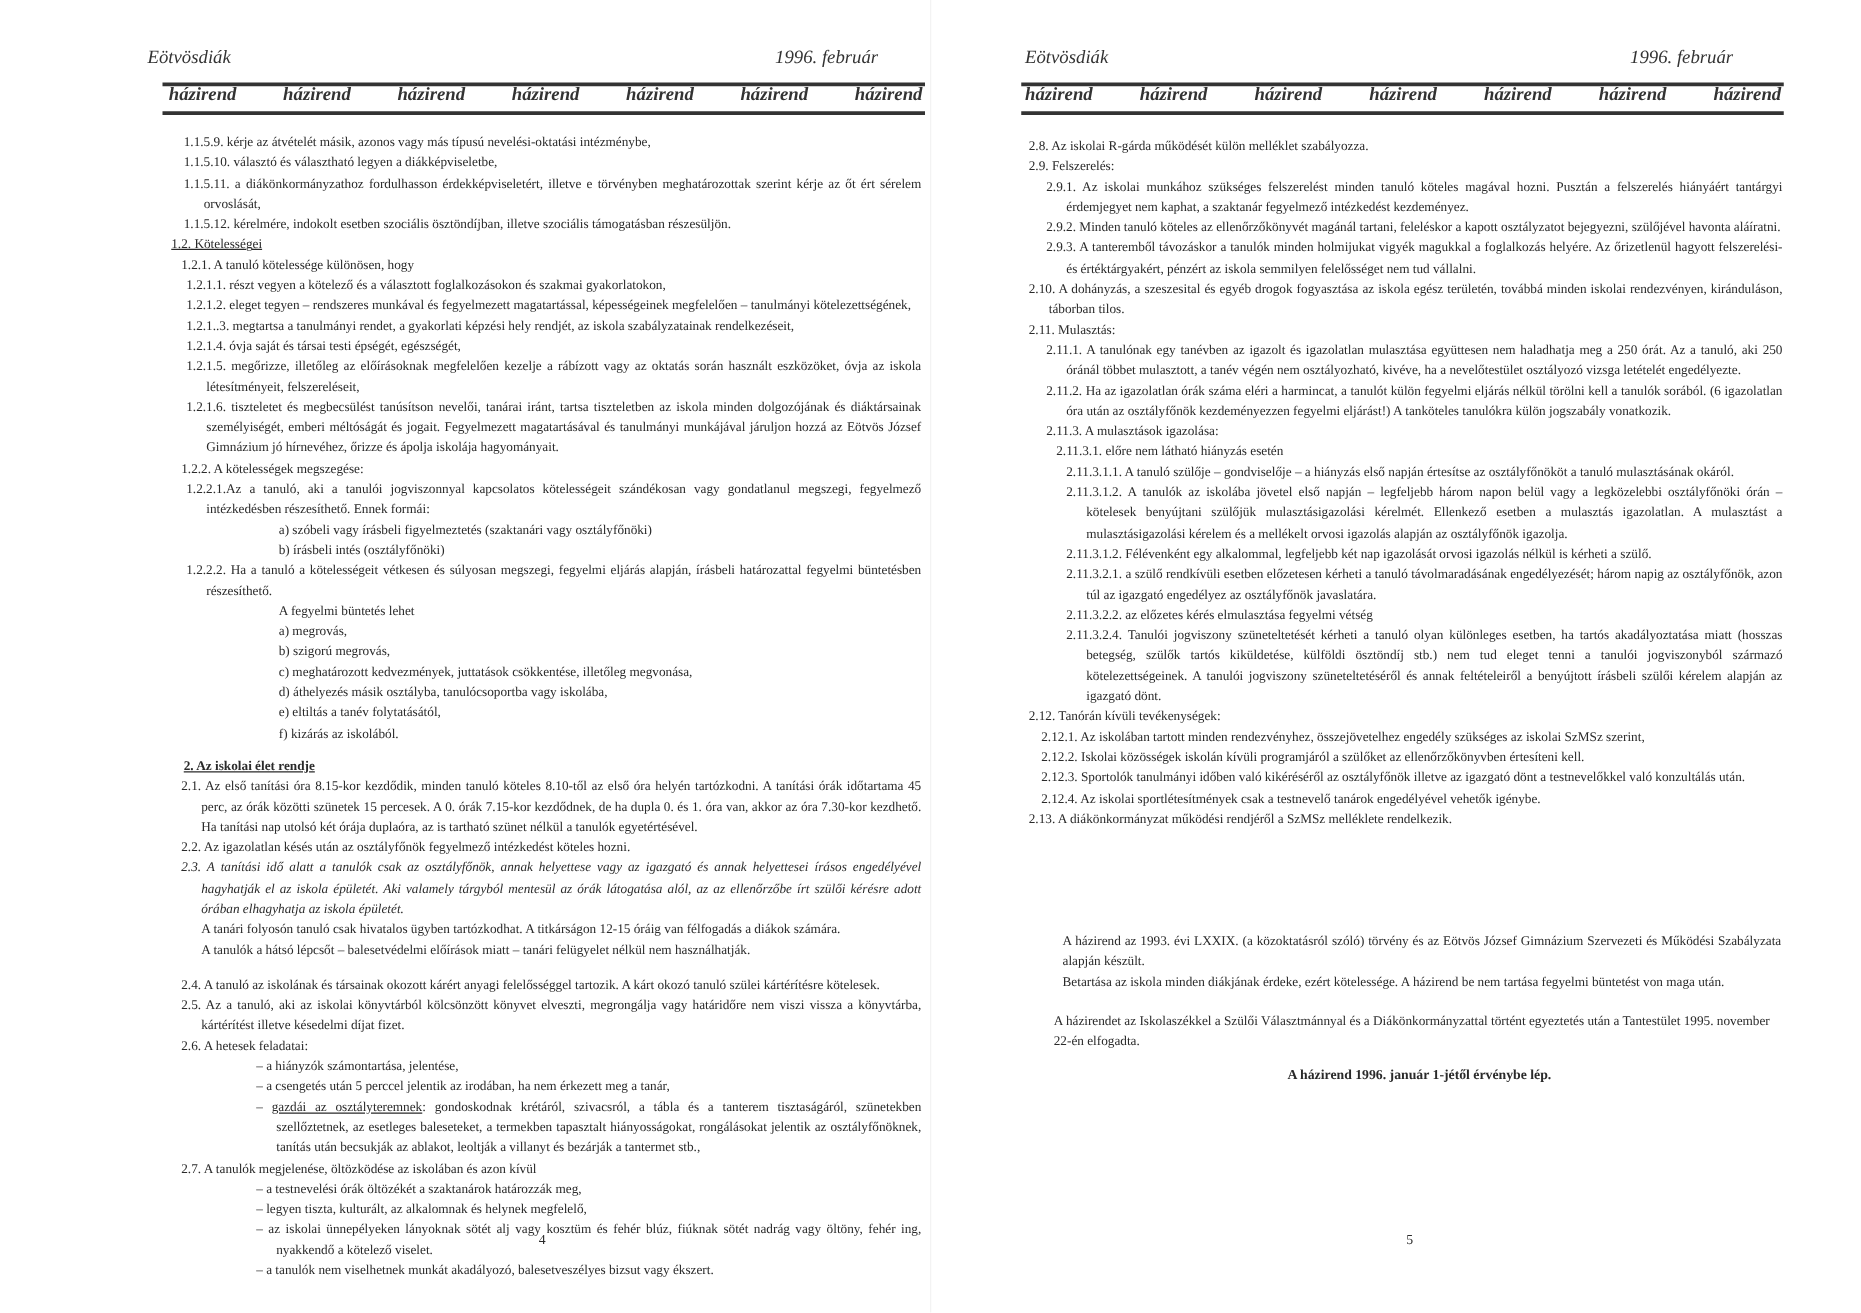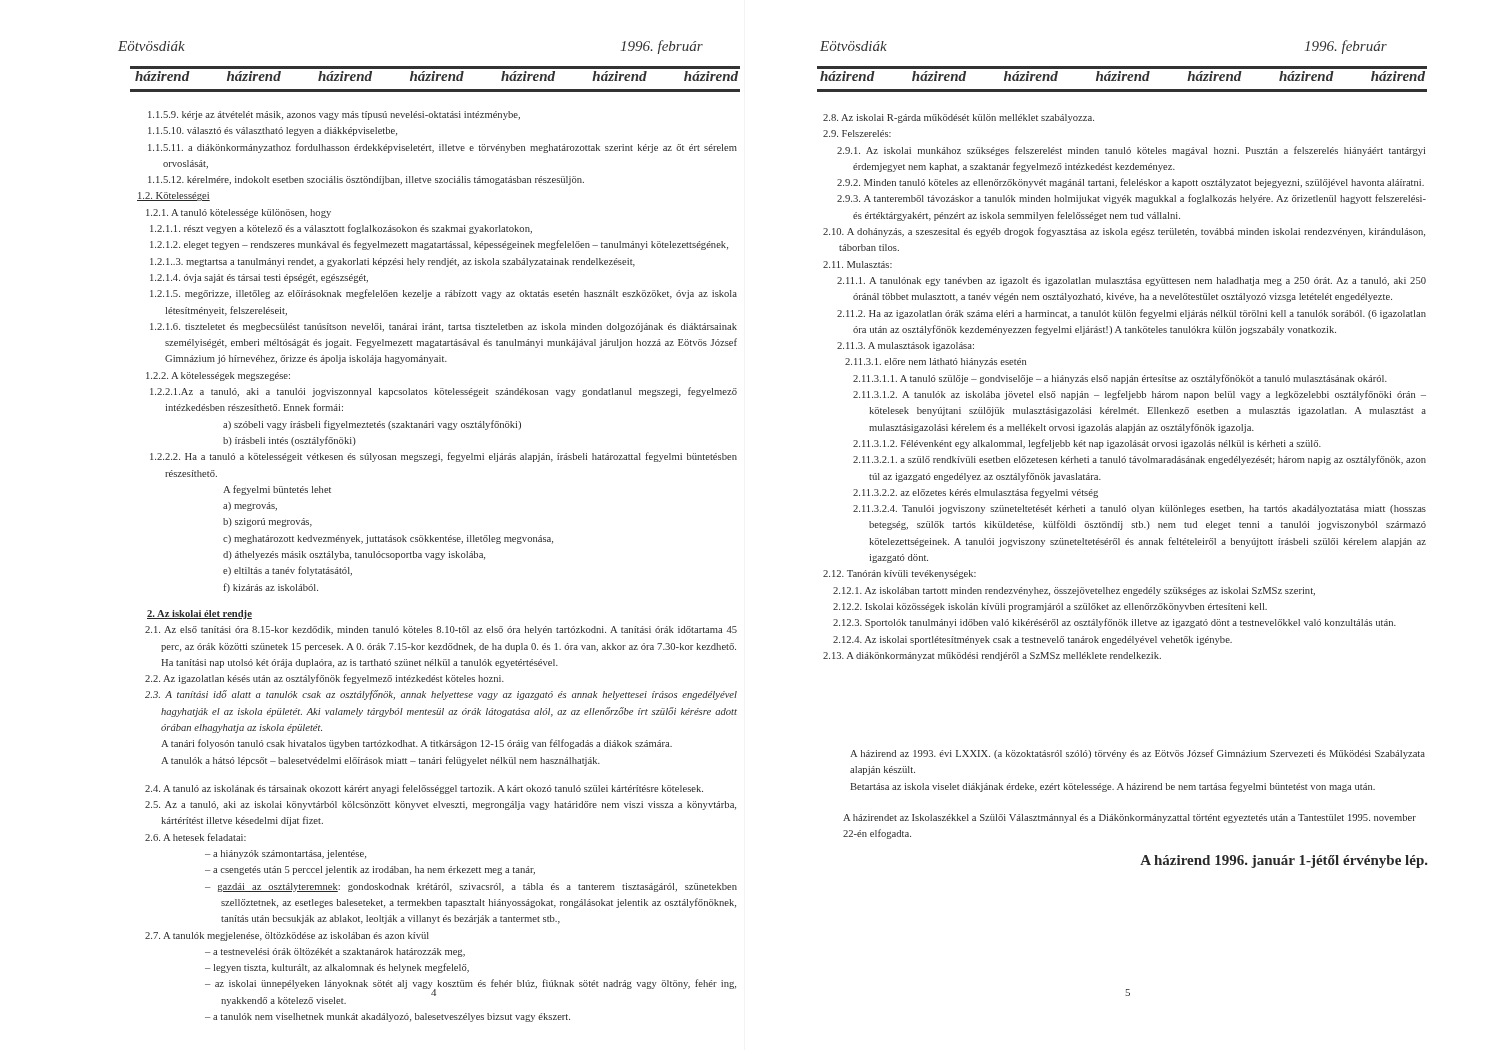--- a/index.html
+++ b/index.html
@@ -11,21 +11,21 @@
   .gutter { position:absolute; left:744px; top:0; width:1px; height:1050px; background:#f3f3f3; }
   .hdr { position:absolute; top:38px; font-style:italic; font-size:15px; color:#333; }
   .rule { position:absolute; height:3px; background:#333; }
   .band { position:absolute; display:flex; justify-content:space-between; font-style:italic; font-weight:bold;
           font-size:15px; color:#333; }
   .content { position:absolute; font-size:10.6px; line-height:16.3px; }
   .p { margin:0; }
   .u { text-decoration:underline; }
   .just { text-align:justify; }
   .pageno { position:absolute; top:986px; font-size:11px; }
-  .center-bold { text-align:right; font-weight:bold; font-size:15px; }
+  .center-bold { text-align:center; font-weight:bold; font-size:11px; }
 </style>
 </head>
 <body>
 
 <div class="gutter"></div>
 
 <div class="page" id="page-left">
   <div class="hdr" style="left:118px;">Eötvösdiák</div>
   <div class="hdr" style="left:620px;">1996. február</div>
   <div class="rule" style="left:130px;width:610px;top:66px;"></div>
@@ -44,21 +44,21 @@
       <p class="p just" style="padding-left: 28px; text-indent: -16px;"><span>1.1.5.9. kérje az átvételét másik, azonos vagy más típusú nevelési-oktatási intézménybe,</span></p>
       <p class="p just" style="padding-left: 28px; text-indent: -16px;"><span>1.1.5.10. választó és választható legyen a diákképviseletbe,</span></p>
       <p class="p just" style="padding-left: 28px; text-indent: -16px;"><span>1.1.5.11. a diákönkormányzathoz fordulhasson érdekképviseletért, illetve e törvényben meghatározottak szerint kérje az őt ért sérelem orvoslását,</span></p>
       <p class="p just" style="padding-left: 28px; text-indent: -16px;"><span>1.1.5.12. kérelmére, indokolt esetben szociális ösztöndíjban, illetve szociális támogatásban részesüljön.</span></p>
       <p class="p just" style="padding-left: 18px; text-indent: -16px;"><span class="u">1.2. Kötelességei</span></p>
       <p class="p just" style="padding-left: 26px; text-indent: -16px;"><span>1.2.1. A tanuló kötelessége különösen,  hogy</span></p>
       <p class="p just" style="padding-left: 30px; text-indent: -16px;"><span>1.2.1.1. részt vegyen a kötelező és a választott foglalkozásokon és szakmai gyakorlatokon,</span></p>
       <p class="p just" style="padding-left: 30px; text-indent: -16px;"><span>1.2.1.2. eleget tegyen – rendszeres munkával és fegyelmezett magatartással, képességeinek megfelelően – tanulmányi kötelezettségének,</span></p>
       <p class="p just" style="padding-left: 30px; text-indent: -16px;"><span>1.2.1..3. megtartsa a tanulmányi rendet, a gyakorlati képzési hely rendjét, az iskola szabályzatainak rendelkezéseit,</span></p>
       <p class="p just" style="padding-left: 30px; text-indent: -16px;"><span>1.2.1.4. óvja saját és társai testi épségét, egészségét,</span></p>
-      <p class="p just" style="padding-left: 30px; text-indent: -16px;"><span>1.2.1.5. megőrizze, illetőleg az előírásoknak megfelelően kezelje a rábízott vagy az oktatás esetén használt eszközöket, óvja az iskola létesítményeit, felszereléseit,</span></p>
+      <p class="p just" style="padding-left: 30px; text-indent: -16px;"><span>1.2.1.5. megőrizze, illetőleg az előírásoknak megfelelően kezelje a rábízott vagy az oktatás során használt eszközöket, óvja az iskola létesítményeit, felszereléseit,</span></p>
       <p class="p just" style="padding-left: 30px; text-indent: -16px;"><span>1.2.1.6. tiszteletet és megbecsülést tanúsítson nevelői, tanárai iránt, tartsa tiszteletben az iskola minden dolgozójának és diáktársainak személyiségét, emberi méltóságát és jogait. Fegyelmezett magatartásával és tanulmányi munkájával járuljon hozzá az Eötvös József Gimnázium jó hírnevéhez, őrizze és ápolja iskolája hagyományait.</span></p>
       <p class="p just" style="padding-left: 26px; text-indent: -16px;"><span>1.2.2. A kötelességek megszegése:</span></p>
       <p class="p just" style="padding-left: 30px; text-indent: -16px;"><span>1.2.2.1.Az a tanuló, aki a tanulói jogviszonnyal kapcsolatos kötelességeit szándékosan vagy gondatlanul megszegi, fegyelmező intézkedésben részesíthető. Ennek formái:</span></p>
       <p class="p just" style="padding-left: 104px; text-indent: -16px;"><span>a) szóbeli vagy írásbeli figyelmeztetés (szaktanári vagy osztályfőnöki)</span></p>
       <p class="p just" style="padding-left: 104px; text-indent: -16px;"><span>b) írásbeli intés (osztályfőnöki)</span></p>
       <p class="p just" style="padding-left: 30px; text-indent: -16px;"><span>1.2.2.2. Ha a tanuló a kötelességeit vétkesen és súlyosan megszegi, fegyelmi eljárás alapján, írásbeli határozattal fegyelmi büntetésben részesíthető.</span></p>
       <p class="p just" style="padding-left: 104px; text-indent: -16px;"><span>A fegyelmi büntetés lehet</span></p>
       <p class="p just" style="padding-left: 104px; text-indent: -16px;"><span>a) megrovás,</span></p>
       <p class="p just" style="padding-left: 104px; text-indent: -16px;"><span>b) szigorú megrovás,</span></p>
       <p class="p just" style="padding-left: 104px; text-indent: -16px;"><span>c) meghatározott kedvezmények, juttatások csökkentése, illetőleg megvonása,</span></p>
@@ -123,21 +123,21 @@
       <p class="p just" style="padding-left: 16px; text-indent: -16px;"><span>2.12. Tanórán kívüli tevékenységek:</span></p>
       <p class="p just" style="padding-left: 26px; text-indent: -16px;"><span>2.12.1. Az iskolában tartott minden rendezvényhez, összejövetelhez engedély szükséges az iskolai SzMSz szerint,</span></p>
       <p class="p just" style="padding-left: 26px; text-indent: -16px;"><span>2.12.2. Iskolai közösségek iskolán kívüli programjáról a szülőket az ellenőrzőkönyvben értesíteni kell.</span></p>
       <p class="p just" style="padding-left: 26px; text-indent: -16px;"><span>2.12.3. Sportolók tanulmányi időben való kikéréséről az osztályfőnök illetve az igazgató dönt a testnevelőkkel való konzultálás után.</span></p>
       <p class="p just" style="padding-left: 26px; text-indent: -16px;"><span>2.12.4. Az iskolai sportlétesítmények csak a testnevelő tanárok engedélyével vehetők igénybe.</span></p>
       <p class="p just" style="padding-left: 16px; text-indent: -16px;"><span>2.13. A diákönkormányzat működési rendjéről a SzMSz melléklete rendelkezik.</span></p>
     </div>
 
   <div class="content just" style="left:105px;top:746px;width:575px;">
     <p class="p">A házirend az 1993. évi LXXIX. (a közoktatásról szóló) törvény és az Eötvös József Gimnázium Szervezeti és Működési Szabályzata alapján készült.</p>
-    <p class="p">Betartása az iskola viselet diákjának érdeke, ezért kötelessége. A házirend be nem tartása fegyelmi büntetést von maga után.</p>
+    <p class="p">Betartása az iskola minden diákjának érdeke, ezért kötelessége. A házirend be nem tartása fegyelmi büntetést von maga után.</p>
   </div>
   <div class="content" style="left:98px;top:810px;width:585px;">
     <p class="p">A házirendet az Iskolaszékkel a Szülői Választmánnyal és a Diákönkormányzattal történt egyeztetés után a Tantestület 1995. november 22-én elfogadta.</p>
   </div>
   <div class="content center-bold" style="left:98px;top:852px;width:585px;">A házirend 1996. január 1-jétől érvénybe lép.</div>
 
   <div class="pageno" style="left:380px;">5</div>
 </div>
 
 </body></html>

